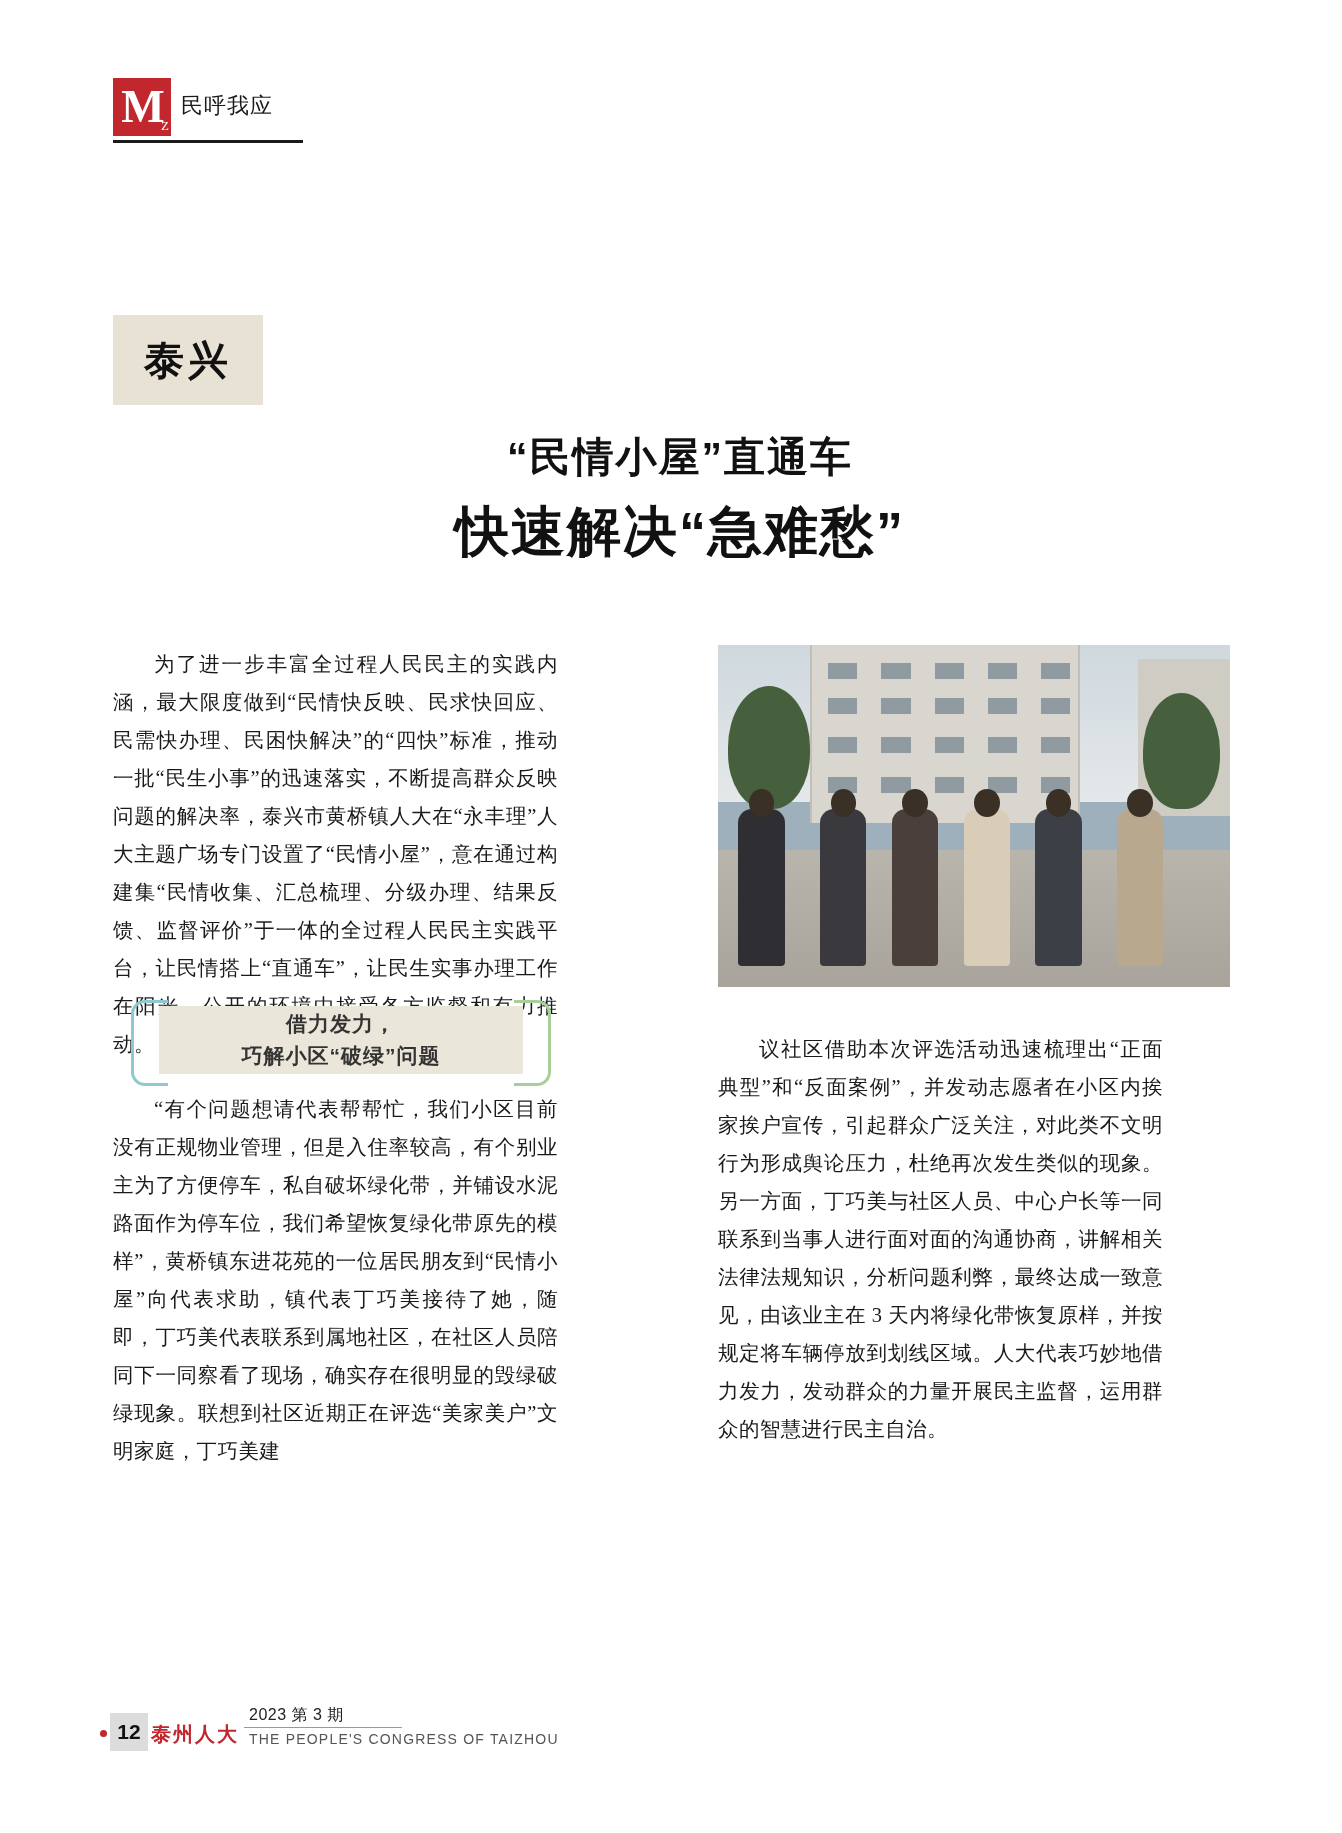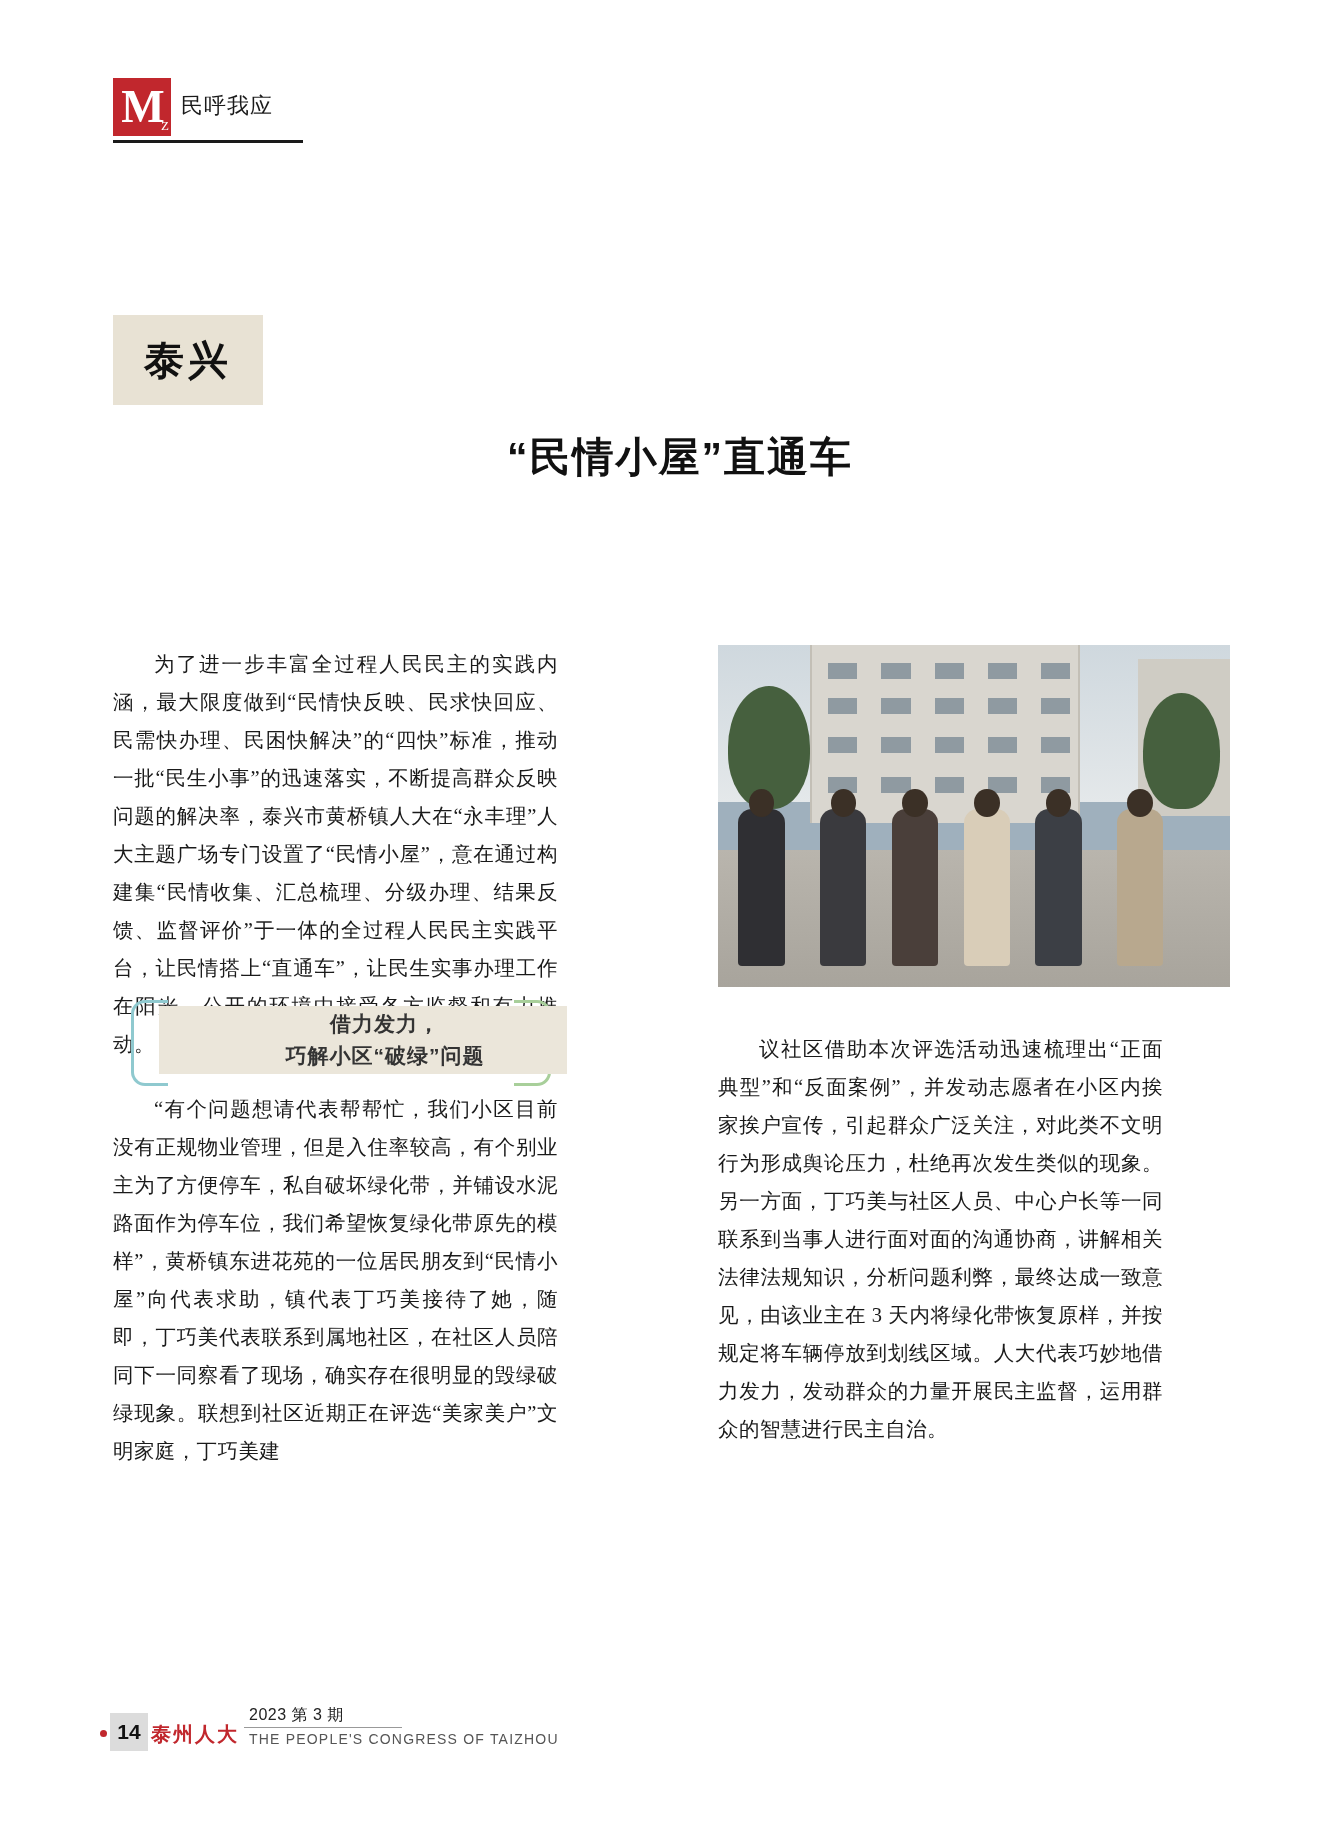--- a/index.html
+++ b/index.html
@@ -209,21 +209,20 @@
     position: absolute;
     left: 28px;
     top: 6px;
     width: 364px;
     height: 68px;
     background: #ebe6da;
     display: flex;
     flex-direction: column;
     align-items: center;
     justify-content: center;
-    padding-left: 44px;
   }
   .subhead-box .sh1, .subhead-box .sh2 {
     font-family: "Liberation Sans", sans-serif;
     font-weight: bold;
     font-size: 21px;
     line-height: 32px;
     color: #333;
     letter-spacing: 1px;
   }
 
@@ -299,20 +298,21 @@
   <div class="header-title">民呼我应</div>
 </div>
 <div class="header-rule"></div>
 
 <div class="city-tag">
   <span>泰兴</span>
 </div>
 
 <div class="headline">
   <div class="l1">“民情小屋”直通车</div>
+  <div class="l2">快速解决“急难愁”</div>
 </div>
 
 <div class="col col-left-1">
   <p>为了进一步丰富全过程人民民主的实践内涵，最大限度做到“民情快反映、民求快回应、民需快办理、民困快解决”的“四快”标准，推动一批“民生小事”的迅速落实，不断提高群众反映问题的解决率，泰兴市黄桥镇人大在“永丰理”人大主题广场专门设置了“民情小屋”，意在通过构建集“民情收集、汇总梳理、分级办理、结果反馈、监督评价”于一体的全过程人民民主实践平台，让民情搭上“直通车”，让民生实事办理工作在阳光、公开的环境中接受各方监督和有力推动。</p>
 </div>
 
 <div class="photo">
   <div class="sky"></div>
   <div class="building">
     <div class="win" style="left:6%;top:10%"></div>
@@ -372,20 +372,20 @@
 <div class="col col-left-2">
   <p>“有个问题想请代表帮帮忙，我们小区目前没有正规物业管理，但是入住率较高，有个别业主为了方便停车，私自破坏绿化带，并铺设水泥路面作为停车位，我们希望恢复绿化带原先的模样”，黄桥镇东进花苑的一位居民朋友到“民情小屋”向代表求助，镇代表丁巧美接待了她，随即，丁巧美代表联系到属地社区，在社区人员陪同下一同察看了现场，确实存在很明显的毁绿破绿现象。联想到社区近期正在评选“美家美户”文明家庭，丁巧美建</p>
 </div>
 
 <div class="col col-right-1">
   <p>议社区借助本次评选活动迅速梳理出“正面典型”和“反面案例”，并发动志愿者在小区内挨家挨户宣传，引起群众广泛关注，对此类不文明行为形成舆论压力，杜绝再次发生类似的现象。另一方面，丁巧美与社区人员、中心户长等一同联系到当事人进行面对面的沟通协商，讲解相关法律法规知识，分析问题利弊，最终达成一致意见，由该业主在 3 天内将绿化带恢复原样，并按规定将车辆停放到划线区域。人大代表巧妙地借力发力，发动群众的力量开展民主监督，运用群众的智慧进行民主自治。</p>
 </div>
 
 <div class="footer">
   <div class="footer-dot"></div>
-  <div class="footer-page">14</div>
+  <div class="footer-page">12</div>
   <div class="footer-cn">泰州人大</div>
   <div class="footer-mid">
     <div class="footer-issue">2023 第 3 期</div>
     <div class="footer-en">THE PEOPLE'S CONGRESS OF TAIZHOU</div>
   </div>
 </div>
 <div class="footer-line"></div>
 
 </body></html>

